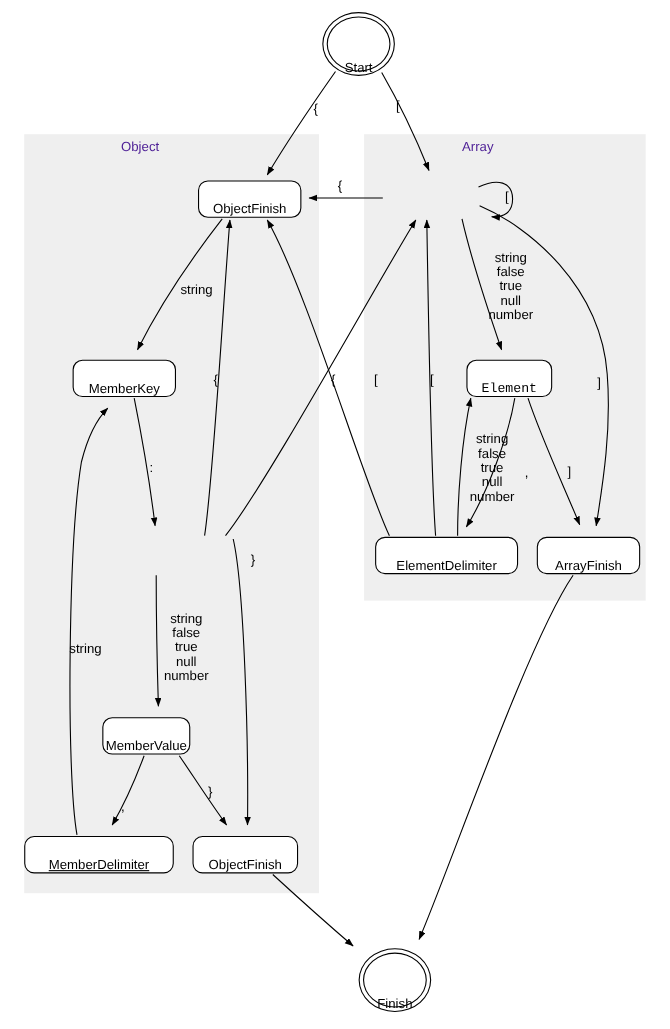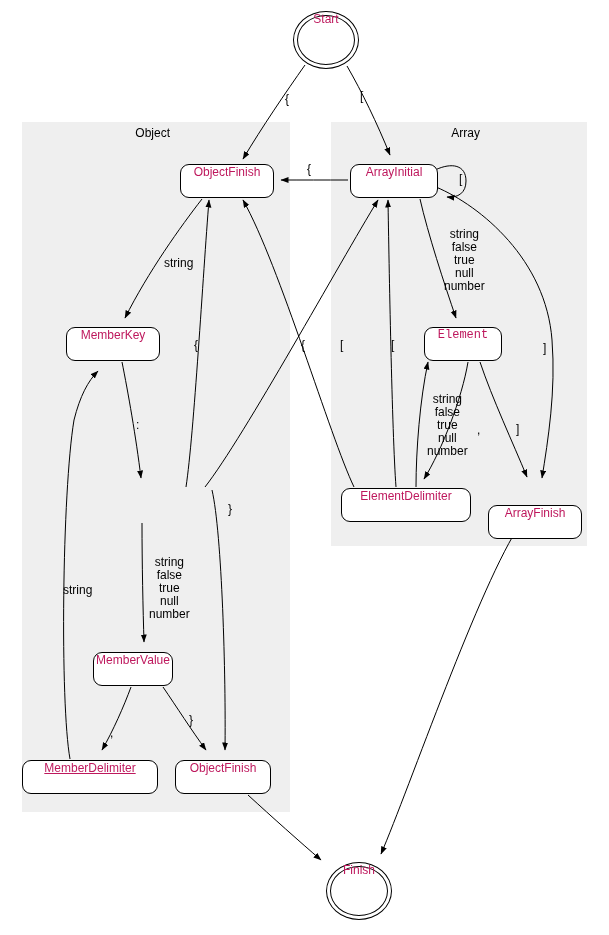--- a/index.html
+++ b/index.html
@@ -25,35 +25,35 @@
     height: 935px;
   }
   .cluster {
     position: absolute;
     background: #efefef;
     border: 0;
   }
   .cluster-label {
     position: absolute;
     font-size: 12px;
-    color: #000000;
-    text-align: right;
+    color: #4c1d95;
+    text-align: left;
     white-space: nowrap;
   }
   .node {
     position: absolute;
     box-sizing: border-box;
     background: #ffffff;
     border: 1px solid #000000;
     border-radius: 9px;
     display: flex;
-    align-items: flex-start;
+    align-items: flex-end;
     justify-content: center;
     font-size: 12px;
-    color: #be185d;
+    color: #000000;
     white-space: nowrap;
   }
   .node.terminal {
     border-radius: 50%;
     border: 1px solid #000000;
   }
   .node.terminal .inner-ring {
     position: absolute;
     left: 3px;
     top: 3px;
@@ -141,38 +141,35 @@
 
   <div class="node terminal" style="left:293px;top:11px;width:66px;height:58px;">
     <div class="inner-ring"></div>
     <span>Start</span>
   </div>
 
   <div class="node" style="left:180px;top:164px;width:94px;height:34px;">
     <span>ObjectFinish</span>
   </div>
 
-  <div class="node" style="left:350px;top:164px;width:88px;height:34px;">
-    <span>ArrayInitial</span>
-  </div>
 
   <div class="node" style="left:66px;top:327px;width:94px;height:34px;">
     <span>MemberKey</span>
   </div>
 
   <div class="node" style="left:424px;top:327px;width:78px;height:34px;font-family:Liberation Mono, monospace;">
     <span>Element</span>
   </div>
 
 
   <div class="node" style="left:341px;top:488px;width:130px;height:34px;">
     <span>ElementDelimiter</span>
   </div>
 
-  <div class="node" style="left:488px;top:488px;width:94px;height:34px;margin-top:17px;">
+  <div class="node" style="left:488px;top:488px;width:94px;height:34px;">
     <span>ArrayFinish</span>
   </div>
 
   <div class="node" style="left:93px;top:652px;width:80px;height:34px;">
     <span>MemberValue</span>
   </div>
 
   <div class="node" style="left:22px;top:760px;width:136px;height:34px;text-decoration:underline;">
     <span>MemberDelimiter</span>
   </div>

